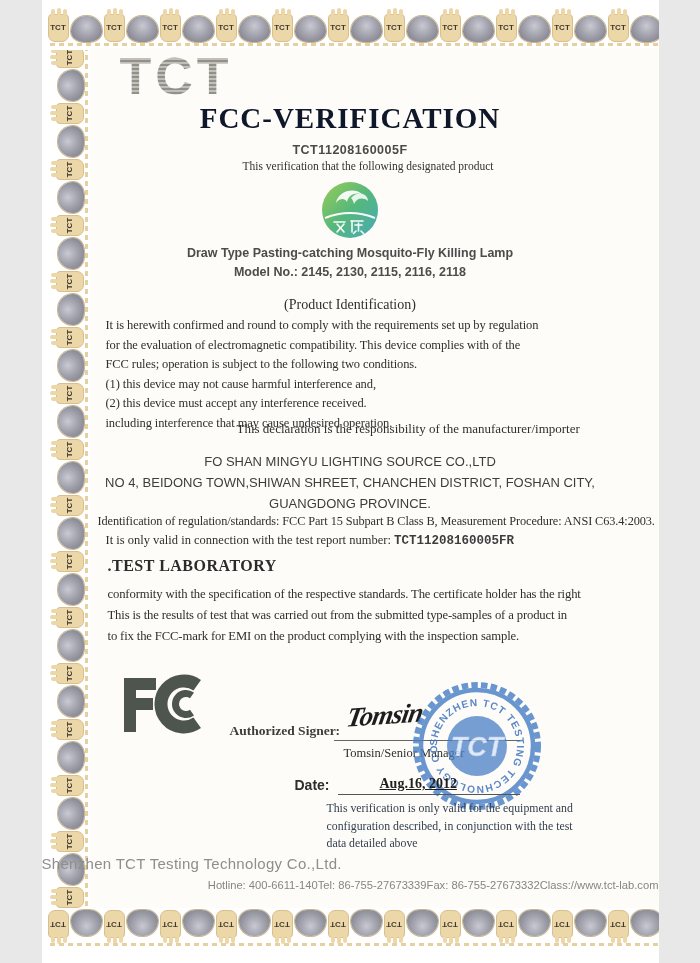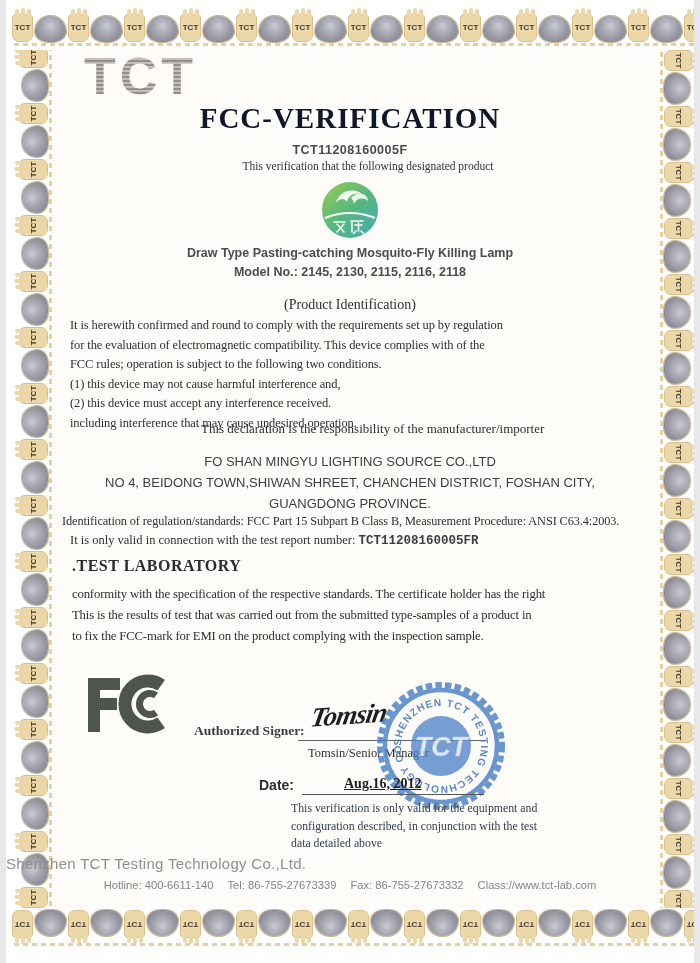--- a/index.html
+++ b/index.html
@@ -1,17 +1,17 @@
 <!DOCTYPE html>
 <html><head>
 <meta charset="utf-8">
 <style>
   * { margin:0; padding:0; box-sizing:border-box; }
   body { background:#e8e8e8; font-family:"Liberation Serif", serif; }
-  .page { position:relative; width:688px; height:963px; background:#ffffff; overflow:hidden; margin:0 auto; }
+  .page { position:relative; width:617px; height:963px; background:#ffffff; overflow:hidden; margin:0 auto; }
   .paper { position:absolute; left:48px; top:48px; width:604px; height:860px; background:#fdfcf8; }
 
   
   .b-strip { position:absolute; display:flex; overflow:hidden; padding-top:2px; }
   .b-strip::after { content:""; position:absolute; left:0; right:0; bottom:1px; height:9px;
       background-image: radial-gradient(ellipse 4px 3.2px at 50% 50%, #e6d0a0 60%, rgba(230,208,160,0) 62%);
       background-size:9px 9px; }
   .b-top-row { left:6px; top:6px; width:688px; height:44px; }
   .b-bottom-row { left:6px; top:906px; width:688px; height:44px; }
   .b-left-row { left:6px; top:908px; width:858px; height:44px; transform:rotate(-90deg); transform-origin:0 0; }
@@ -78,21 +78,21 @@
   .date-label { position:absolute; left:253px; top:777px; font-family:"Liberation Sans", sans-serif;
       font-weight:bold; font-size:14px; color:#2d2d2d; }
   .date-line { position:absolute; left:296px; top:794px; width:182px; border-top:1px solid #555; }
   .date-value { position:absolute; left:338px; top:776px; font-weight:bold; font-size:14px; color:#1f1f1f;
       text-decoration:underline; }
   .fineprint { position:absolute; left:253px; top:800px; font-size:11.8px; line-height:17.5px; color:#33404f;margin-left:32px; }
 
   
   .footer-co { position:absolute; left:0; right:0; top:855px; text-align:left;
       font-family:"Liberation Sans", sans-serif; font-size:15px; color:#8e8e8e; letter-spacing:0.3px; }
-  .contacts { position:absolute; left:0; right:0; top:879px; display:flex; justify-content:center; gap:14px;
+  .contacts { position:absolute; left:0; right:0; top:879px; display:flex; justify-content:flex-end; 
       font-family:"Liberation Sans", sans-serif; font-size:11.2px; color:#858585; }
   .contact-item { white-space:nowrap; }
   .line { white-space:nowrap; }
 </style>
 </head>
 <body>
 
 <div class="page">
 
   <div class="b-strip b-top-row">

